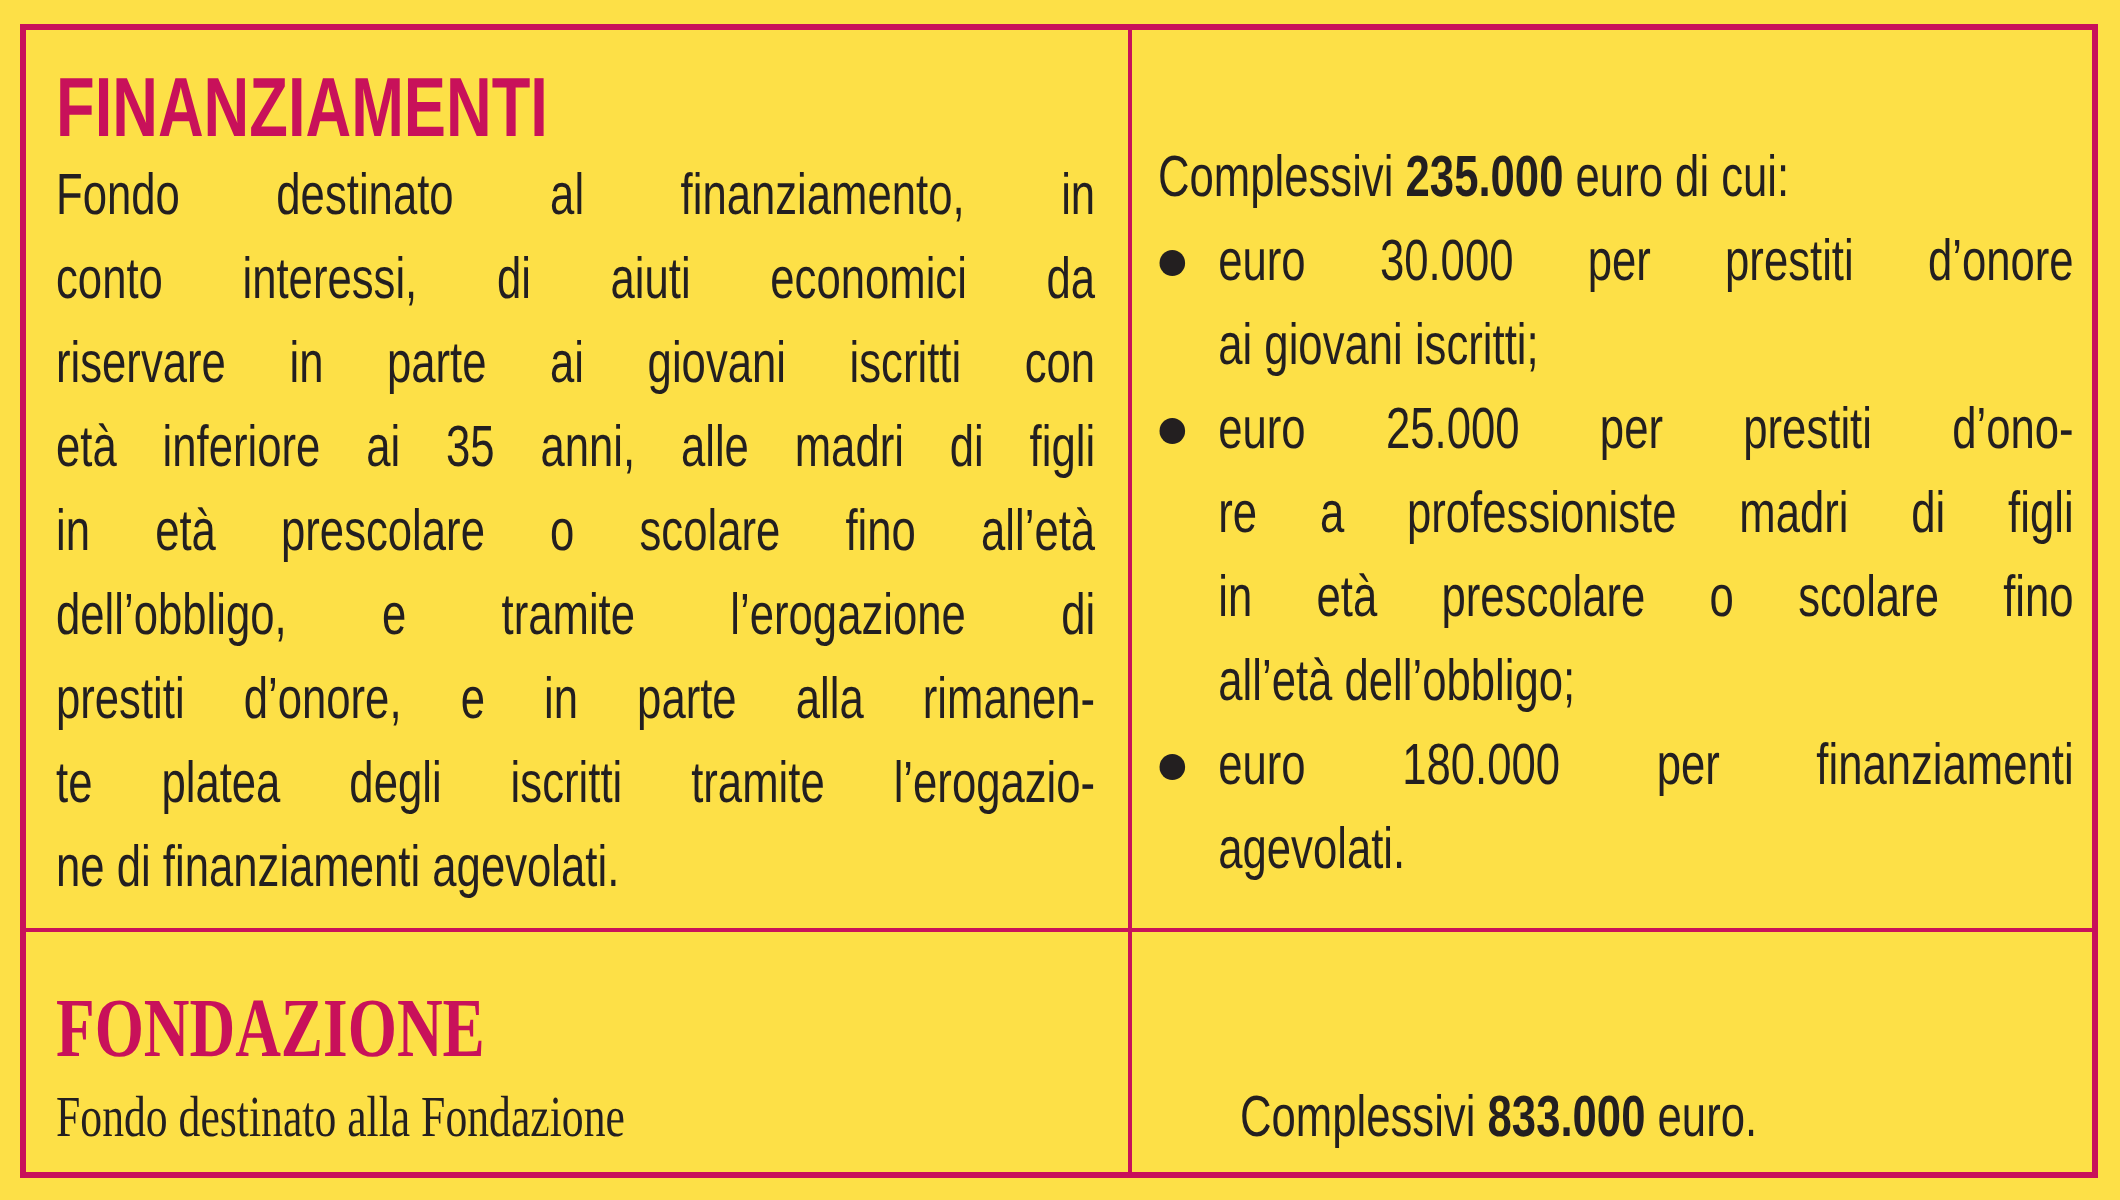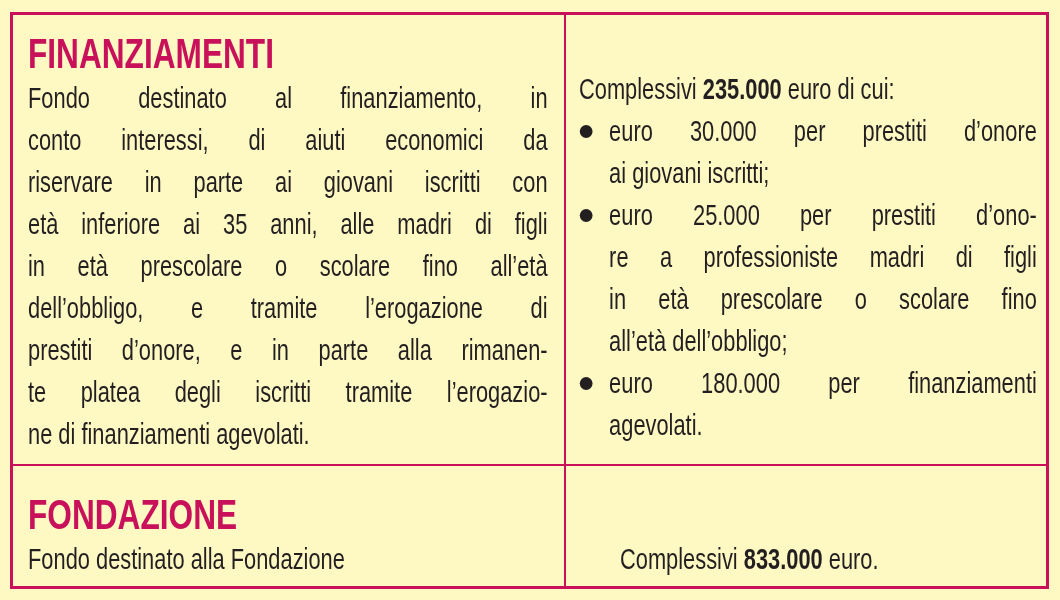--- a/index.html
+++ b/index.html
@@ -1,19 +1,19 @@
 <!DOCTYPE html>
 <html><head>
 <meta charset="utf-8">
 <style>
   html, body { margin: 0; padding: 0; background: #ffffff; }
   #canvas {
     position: relative;
     width: 1060px; height: 600px;
-    background: #fef9c3;
+    background: #fde047;
     overflow: hidden;
     font-family: "Liberation Sans", "DejaVu Sans", sans-serif;
     color: #231f20;
   }
   
   #frame {
     position: absolute;
     left: 10px; top: 12px;
     width: 1033px; height: 571px;
     border: 3px solid #c8115a;
@@ -24,21 +24,21 @@
     width: 2px; background: #c8115a;
   }
   .hline {
     position: absolute;
     top: 449px; left: 0; right: 0;
     height: 2px; background: #c8115a;
   }
   .cell { position: absolute; overflow: hidden; }
   .c11 { left: 0; top: 0;    width: 551px; height: 449px; padding: 16px 0 0 15px; }
   .c12 { left: 553px; top: 0; right: 0;    height: 449px; padding: 53px 0 0 13px; }
-  .c21 { left: 0; top: 451px; width: 551px; bottom: 0;    padding: 26px 0 0 15px; }
+  .c21 { left: 0; top: 451px; width: 551px; bottom: 0;    padding: 26px 0 0 15px; font-family: Liberation Serif, serif; }
   .c22 { left: 553px; top: 451px; right: 0; bottom: 0;    padding: 72px 0 0 13px; margin-left: 41px; }
   .cell { box-sizing: border-box; }
 
   
   .cond-l { width: 690px; transform: scaleX(0.753); transform-origin: 0 0; }
   .cond-r { width: 608px; transform: scaleX(0.753); transform-origin: 0 0; }
 
   .heading {
     font-size: 42px; line-height: 46px;
     font-weight: bold; color: #c8115a;

